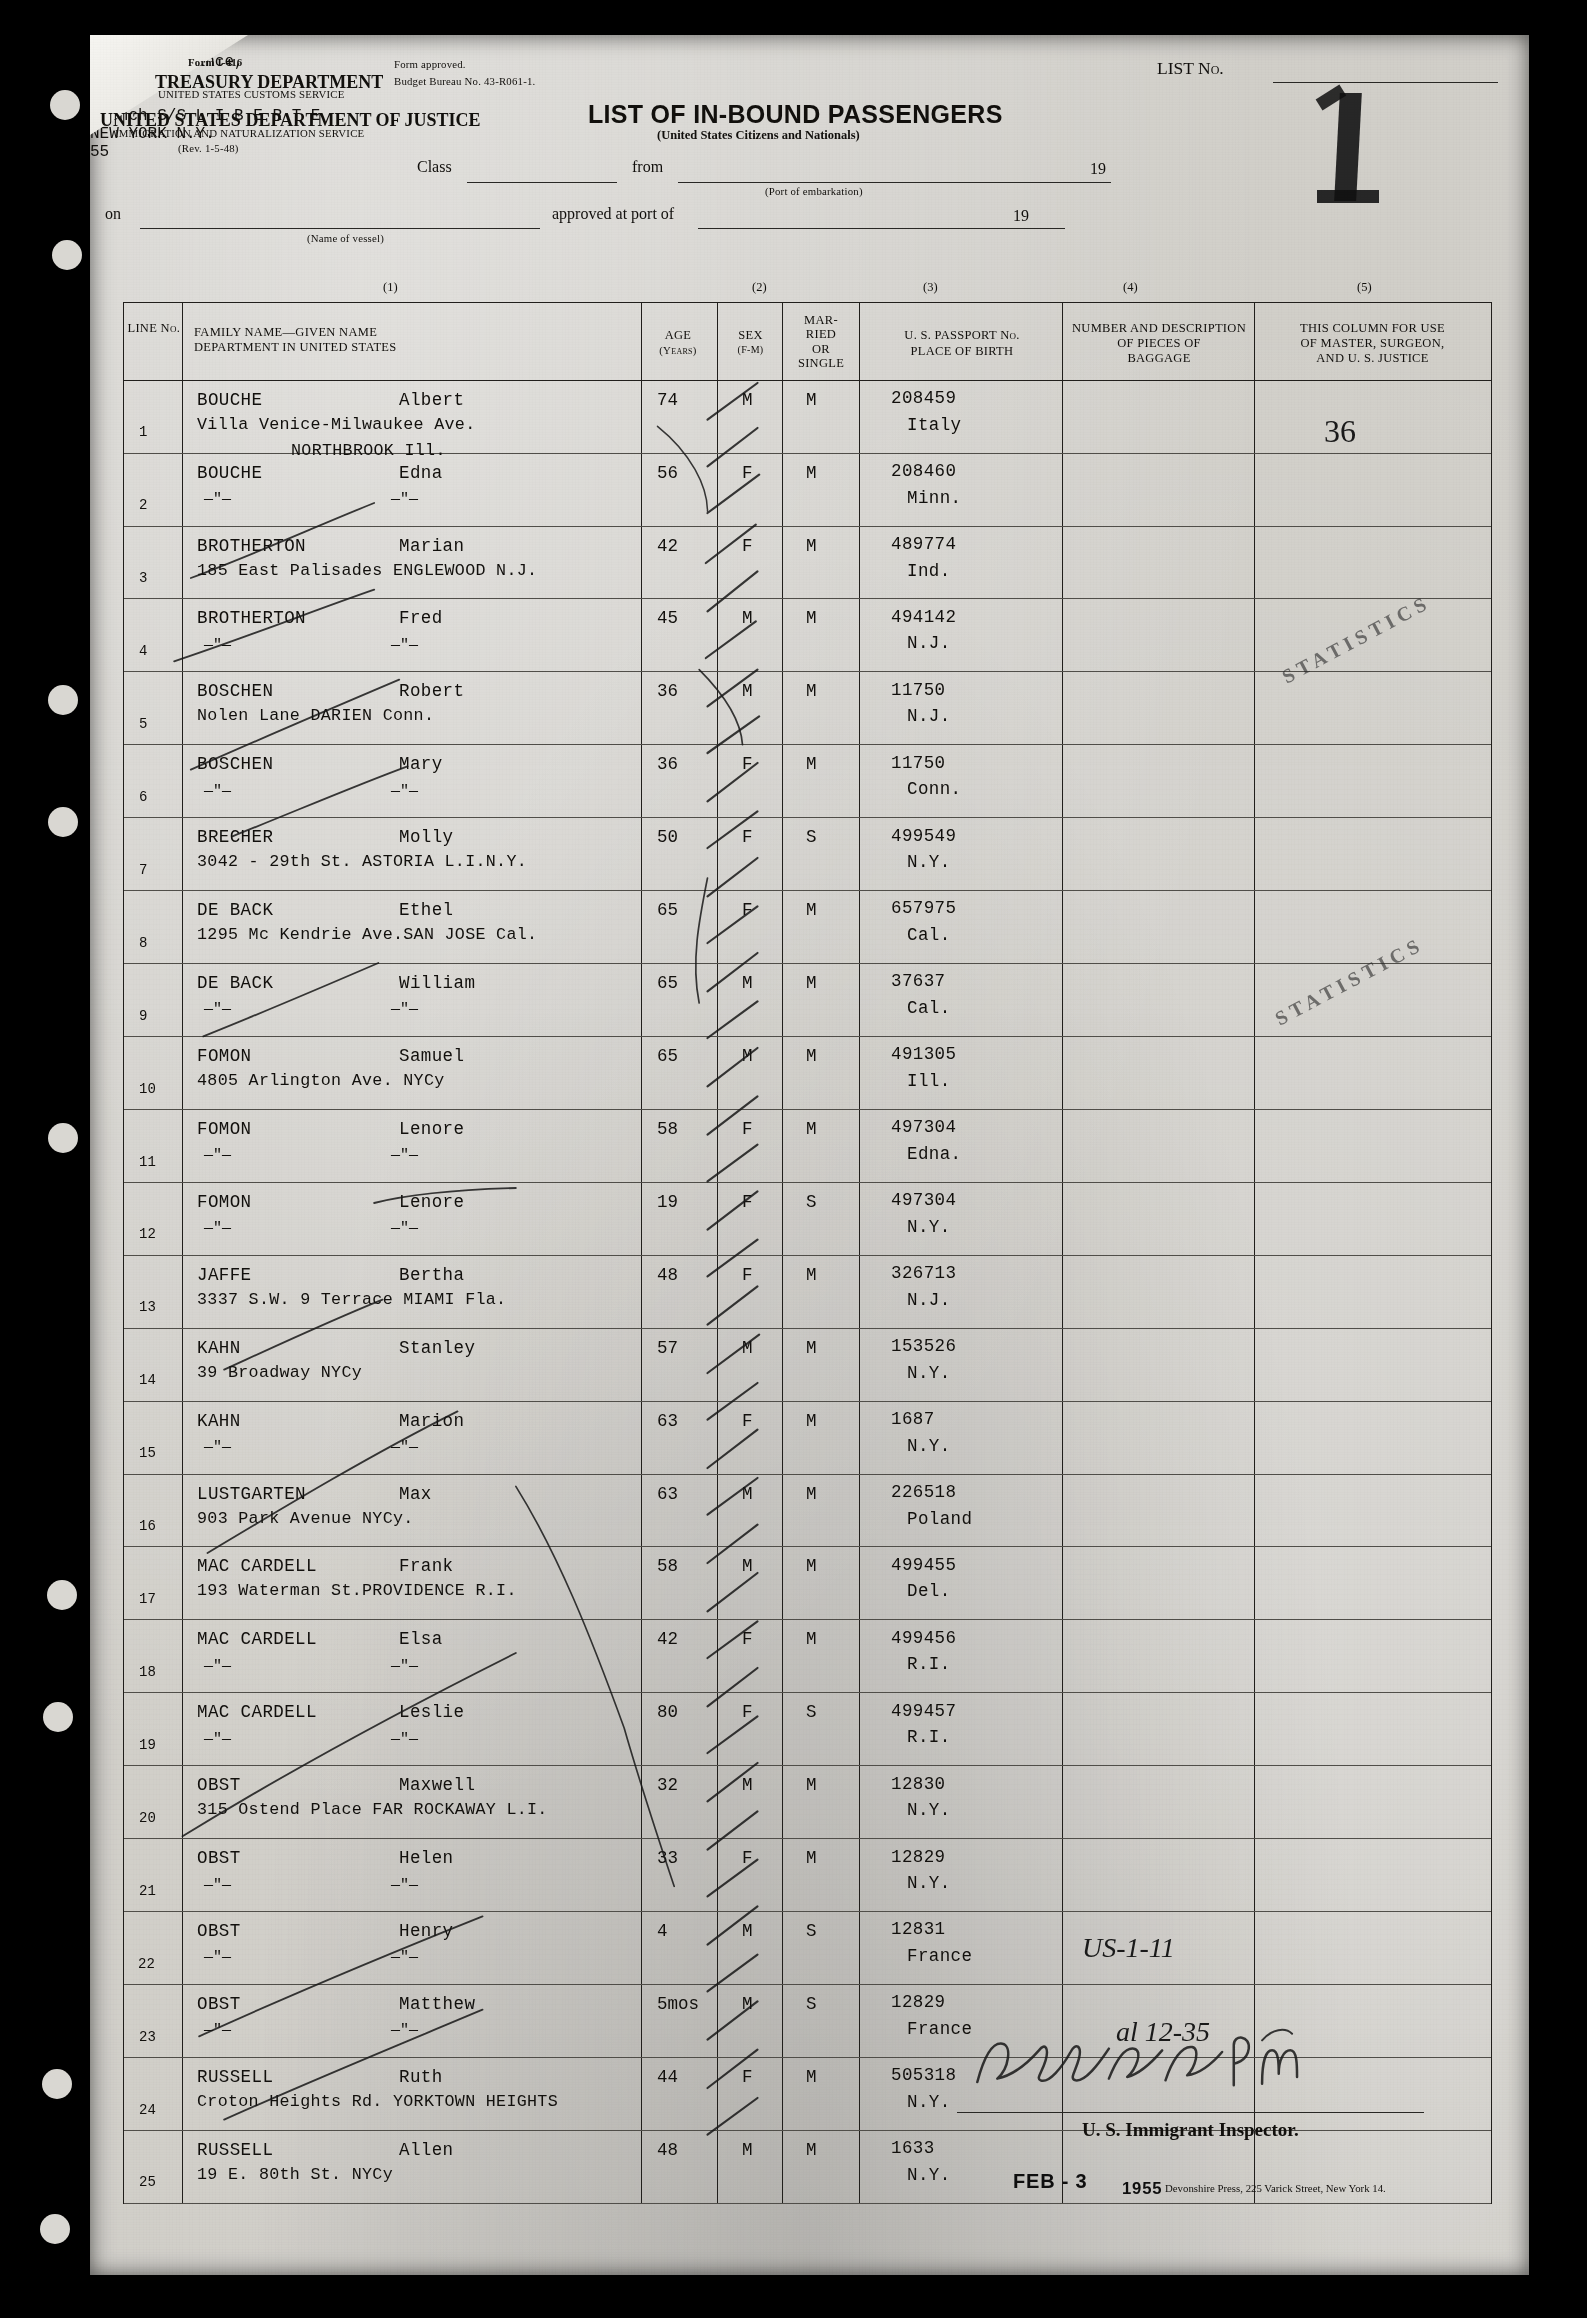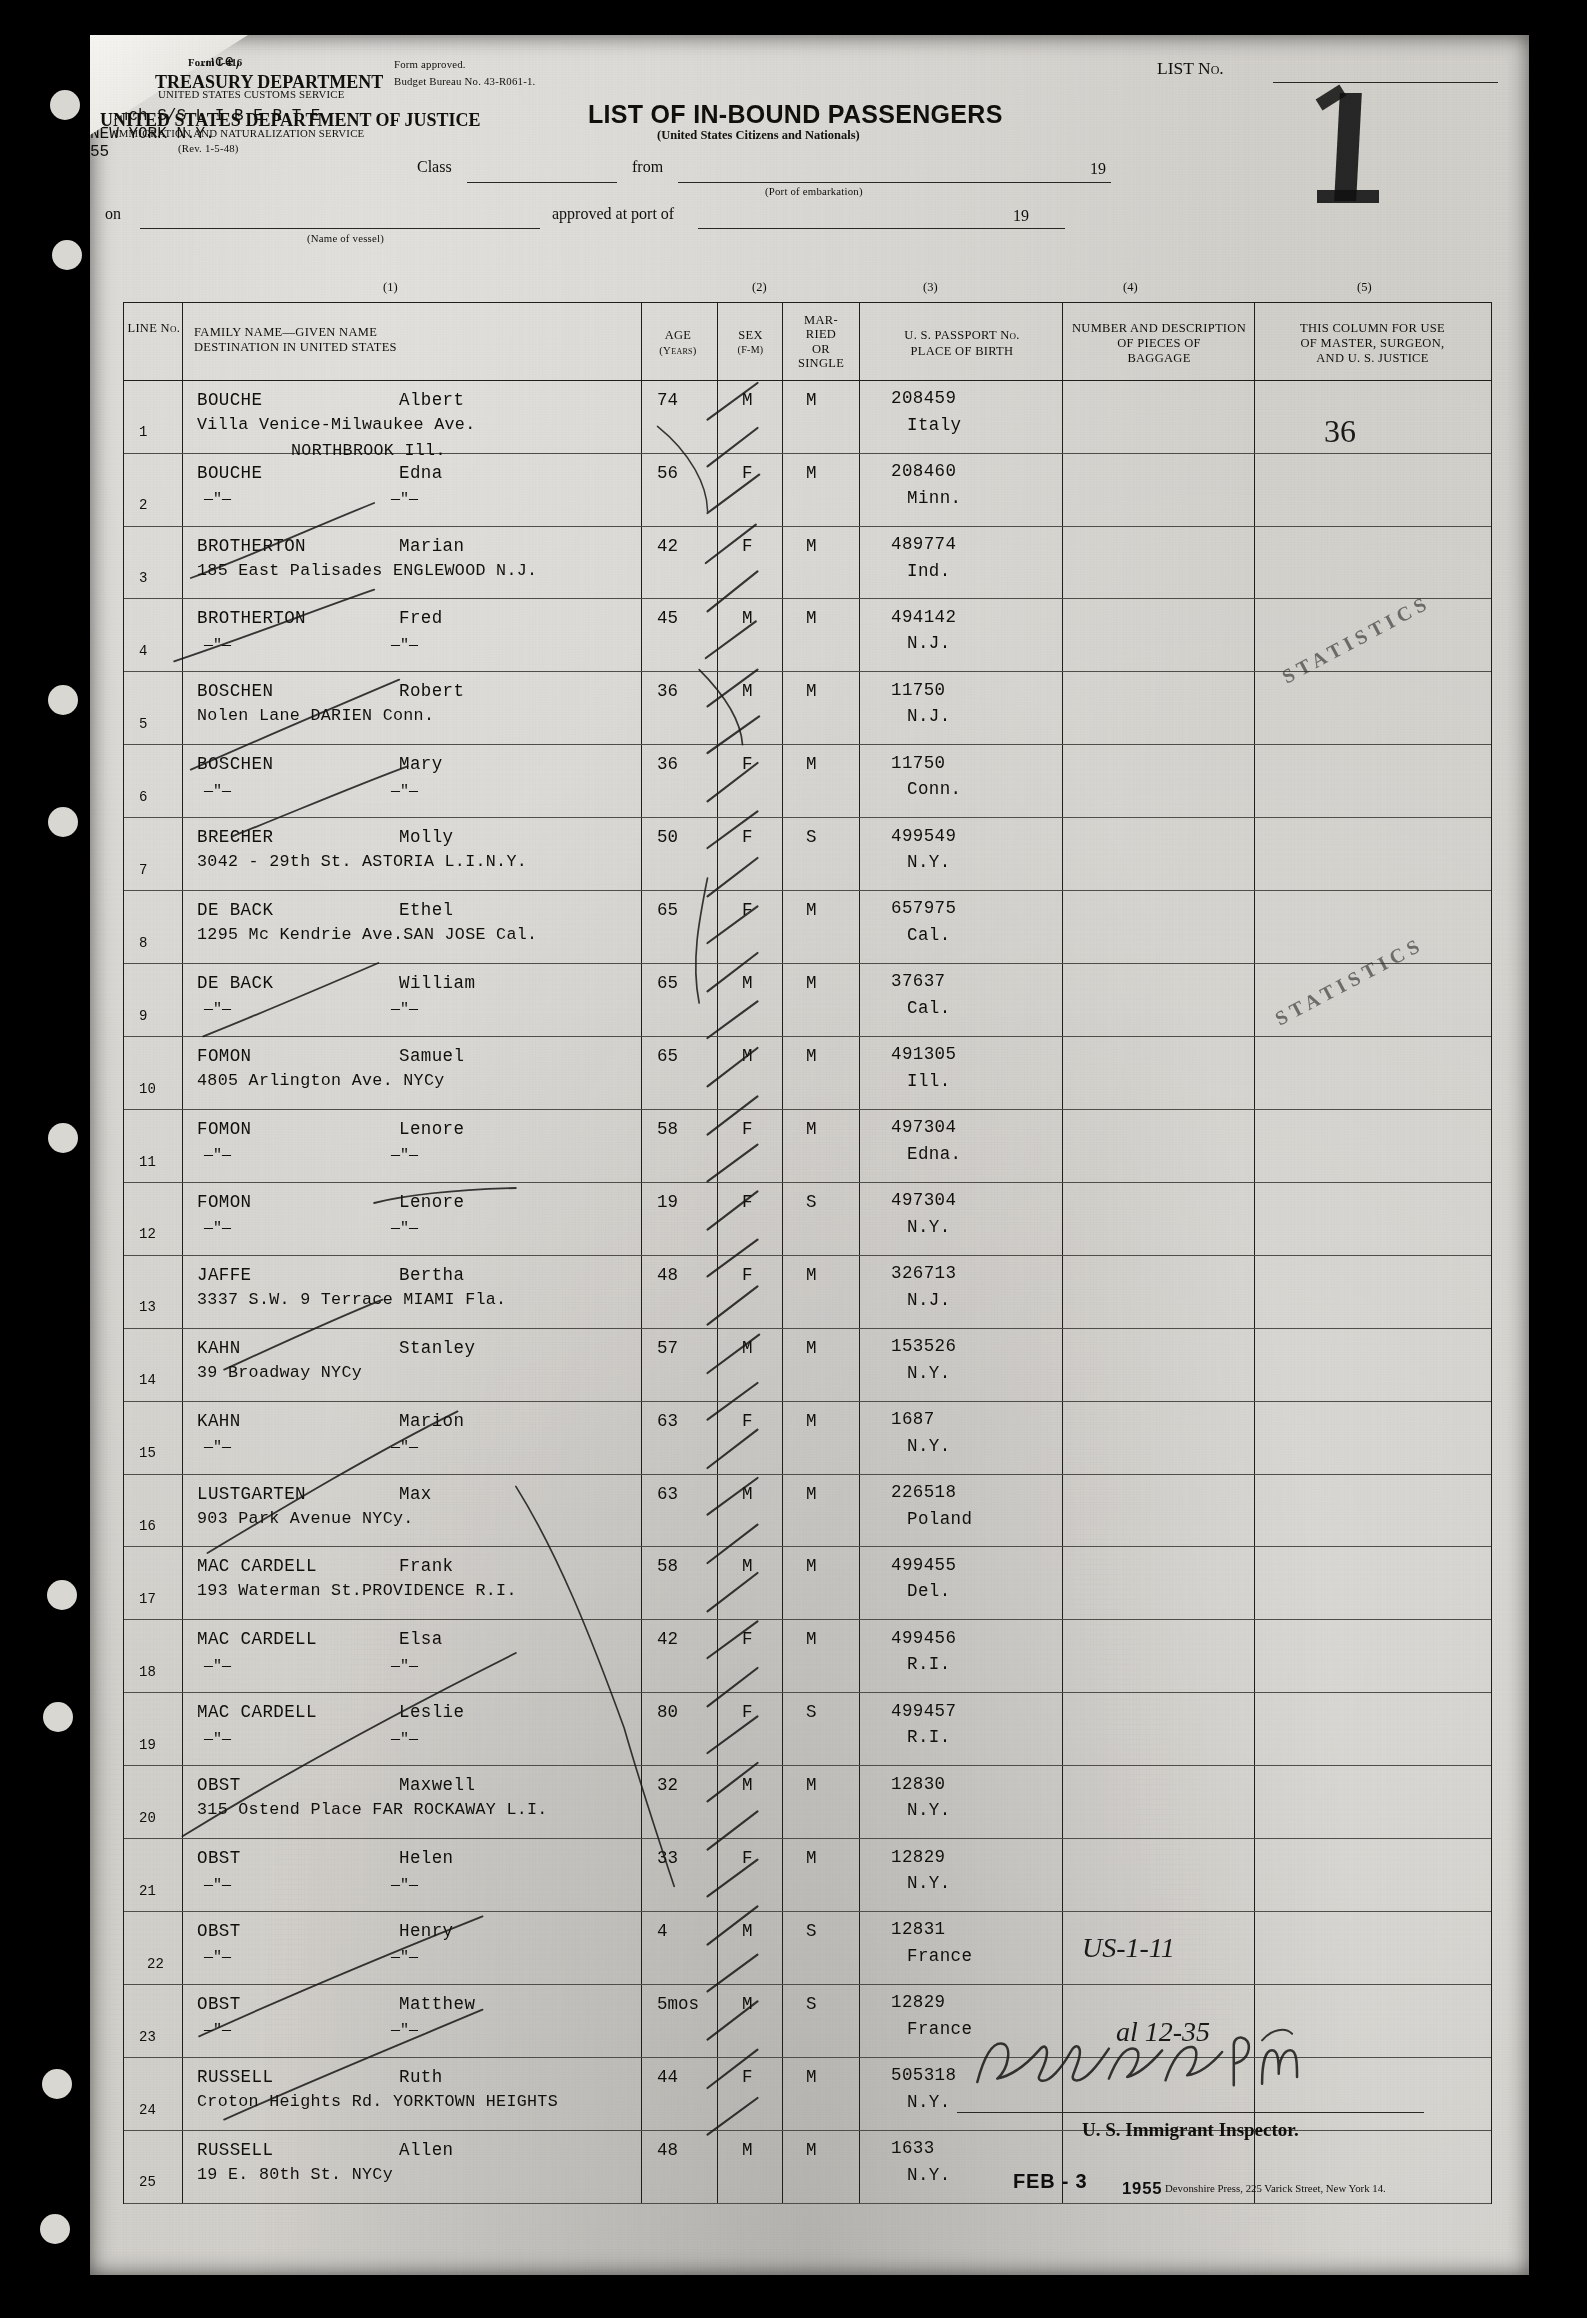--- a/index.html
+++ b/index.html
@@ -166,21 +166,21 @@
       <div class="v" style="left:938px;"></div>
       <div class="v" style="left:1130px;"></div>
 
       <div class="hline strong" style="top:77px;"></div>
 
       <div class="chead" style="left:3.3px;top:18.3px;width:53px;">
         <span>LINE No.</span>
       </div>
       <div class="chead" style="left:70px;top:21.7px;width:433px;text-align:left;">
         <div>FAMILY NAME—GIVEN NAME</div>
-        <div>DESTINATION IN UNITED STATES</div>
+        <div>DEPARTMENT IN UNITED STATES</div>
       </div>
       <div class="chead" style="left:513px;top:25px;width:82px;">
         <div>AGE</div>
         <div style="font-size:10.8px">(Years)</div>
       </div>
       <div class="chead" style="left:593px;top:25px;width:67px;">
         <div>SEX</div>
         <div style="font-size:10px">(F-M)</div>
       </div>
       <div class="chead" style="left:658px;top:10px;width:78px;line-height:1.15;">
@@ -420,21 +420,21 @@
           <div class="nm" style="left:73px;top:1545px;">OBST</div>
           <div class="nm" style="left:275px;top:1545px;">Helen</div>
           <div class="dittoS" style="left:80px;top:1574px;">—"—</div>
           <div class="dittoS" style="left:267px;top:1574px;">—"—</div>
           <div class="age" style="left:533px;top:1545px;">33</div>
           <div class="sex" style="left:618px;top:1545px;">F</div>
           <div class="ms" style="left:682px;top:1545px;">M</div>
           <div class="pp" style="left:767px;top:1544px;">12829</div>
           <div class="pob" style="left:783px;top:1570px;">N.Y.</div>
           <div class="hline" style="top:1681px;"></div>
-          <div class="rowno" style="left:23px;top:1653px;">22</div>
+          <div class="rowno" style="left:14px;top:1653px;">22</div>
           <div class="nm" style="left:73px;top:1618px;">OBST</div>
           <div class="nm" style="left:275px;top:1618px;">Henry</div>
           <div class="dittoS" style="left:80px;top:1646px;">—"—</div>
           <div class="dittoS" style="left:267px;top:1646px;">—"—</div>
           <div class="age" style="left:533px;top:1618px;">4</div>
           <div class="sex" style="left:618px;top:1618px;">M</div>
           <div class="ms" style="left:682px;top:1618px;">S</div>
           <div class="pp" style="left:767px;top:1616px;">12831</div>
           <div class="pob" style="left:783px;top:1643px;">France</div>
           <div class="hline" style="top:1754px;"></div>

